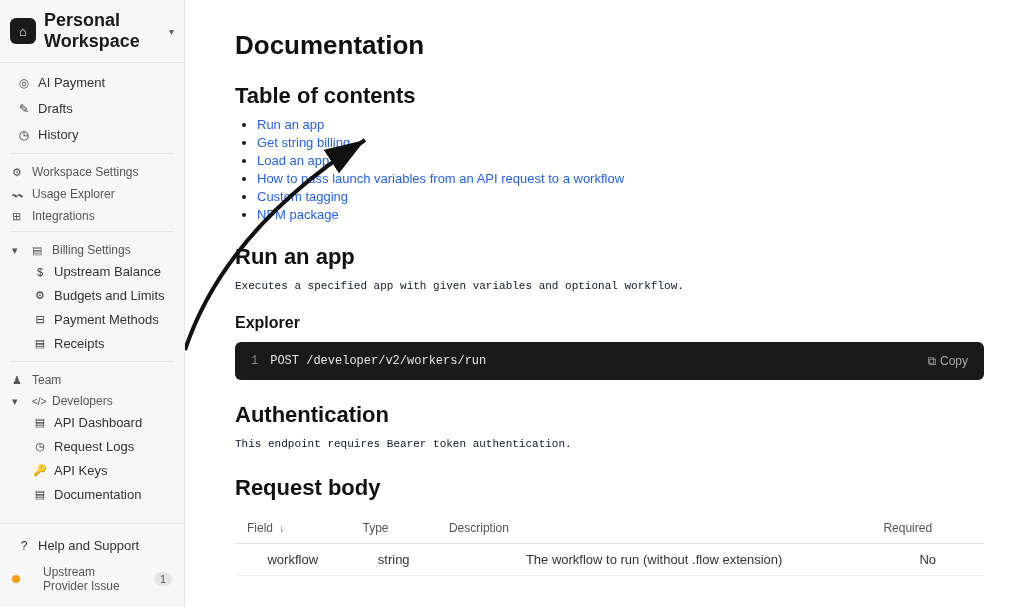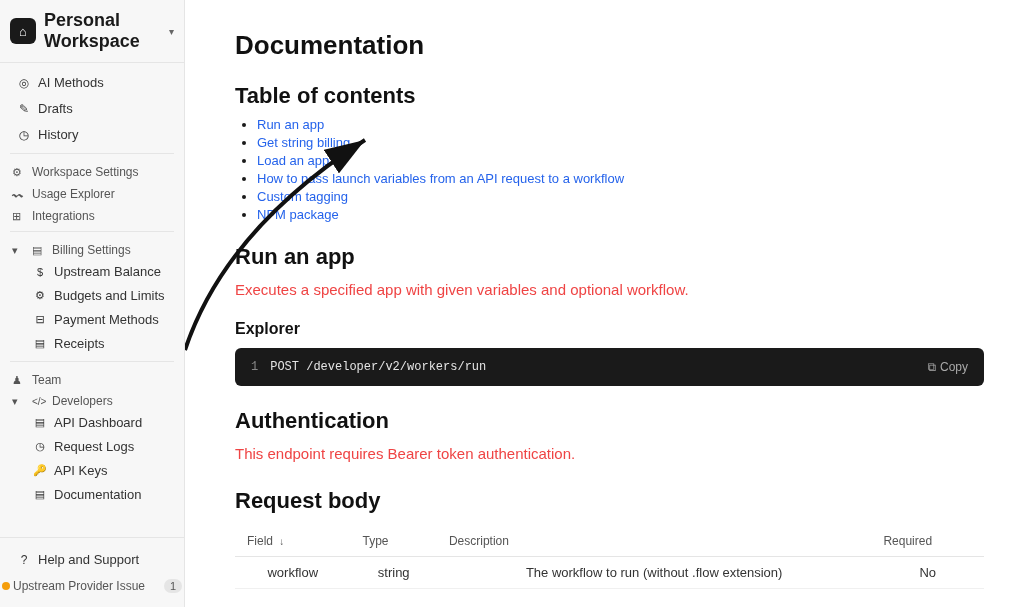--- a/index.html
+++ b/index.html
@@ -68,22 +68,22 @@
       color: #333;
       font-size: 13px;
     }
     .sidebar-sub-item .icon { font-size: 11px; width: 14px; text-align: center; flex-shrink: 0; }
 
     .sidebar-footer {
       border-top: 1px solid #e5e5e5;
       padding: 8px 0;
     }
     .sidebar-status {
-      display: flex; align-items: center; gap: 3px;
-      padding: 6px 2px;
+      display: flex; align-items: center; gap: 23px;
+      padding: 6px 12px;
       font-size: 12px; color: #555;
     }
     .status-dot { width: 8px; height: 8px; border-radius: 50%; background: #f59e0b; flex-shrink: 0; }
     .status-badge { background: #e5e5e5; border-radius: 10px; padding: 1px 6px; font-size: 11px; color: #555; margin-left: auto; }
 
     
     .main-content {
       flex: 1;
       overflow-y: auto;
       padding: 30px 40px 40px 50px;
@@ -92,21 +92,21 @@
     }
 
     h1.doc-title { font-size: 26px; font-weight: 700; margin-bottom: 18px; color: #111; }
     h2.doc-section { font-size: 22px; font-weight: 700; margin: 22px 0 8px; color: #111; }
     h3.doc-subsection { font-size: 16px; font-weight: 700; margin: 18px 0 8px; color: #111; }
 
     .toc-list { list-style: disc; padding-left: 22px; margin-bottom: 6px; }
     .toc-list li { margin: 3px 0; }
     .toc-list a { color: #2563eb; text-decoration: none; font-size: 13px; }
 
-    .doc-paragraph { font-size: 15px; color: #ef4444; line-height: 1.6; margin-bottom: 10px; }
+    .doc-paragraph { font-size: 11px; color: #0f172a; line-height: 1.6; margin-bottom: 10px; font-family: Liberation Mono, monospace; }
 
     .code-block {
       background: #1a1a1a;
       color: #e5e5e5;
       border-radius: 6px;
       padding: 12px 16px;
       font-family: 'Courier New', monospace;
       font-size: 12px;
       display: flex;
       align-items: center;
@@ -146,21 +146,21 @@
 <div class="sidebar">
   <div class="sidebar-header">
     <div class="sidebar-home-icon">⌂</div>
     <span class="sidebar-workspace-name">Personal Workspace</span>
     <span class="sidebar-chevron">▾</span>
   </div>
 
   <div class="sidebar-nav">
     <div class="sidebar-item">
       <span class="icon">◎</span>
-      <span>AI Methods</span>
+      <span>AI Payment</span>
     </div>
     <div class="sidebar-item">
       <span class="icon">✎</span>
       <span>Drafts</span>
     </div>
     <div class="sidebar-item">
       <span class="icon">◷</span>
       <span>History</span>
     </div>
 

